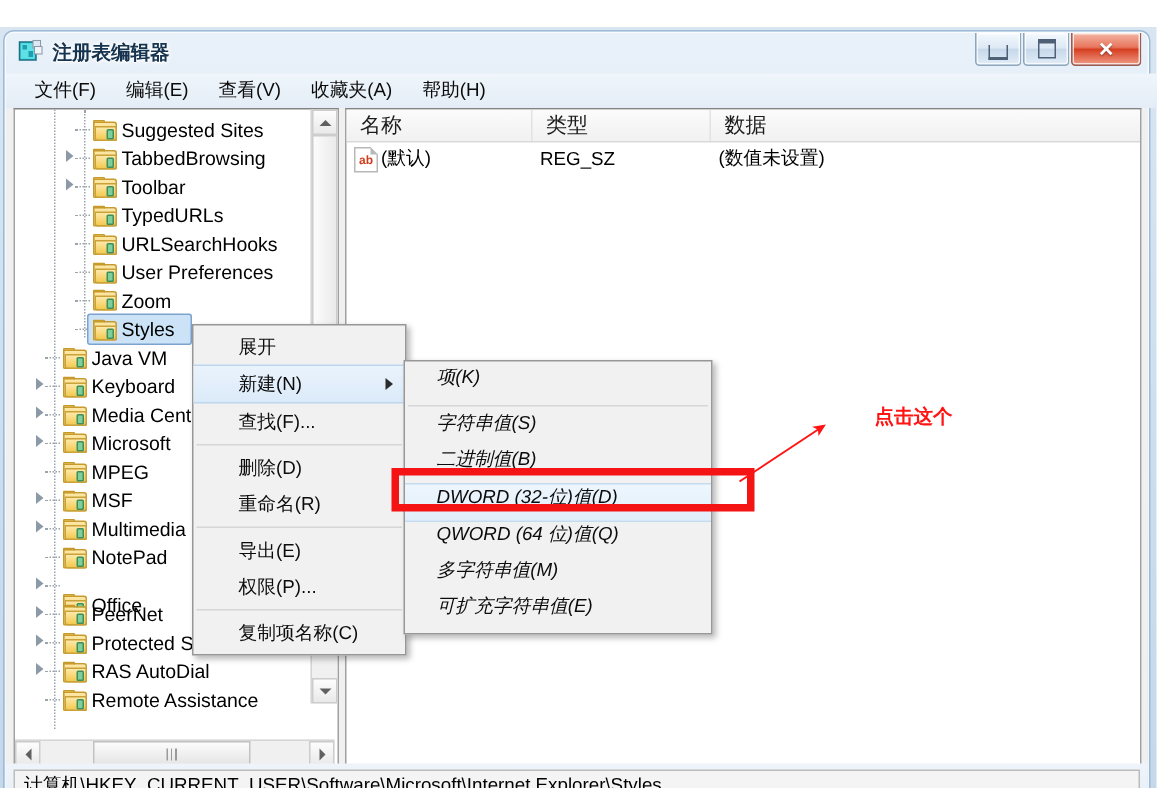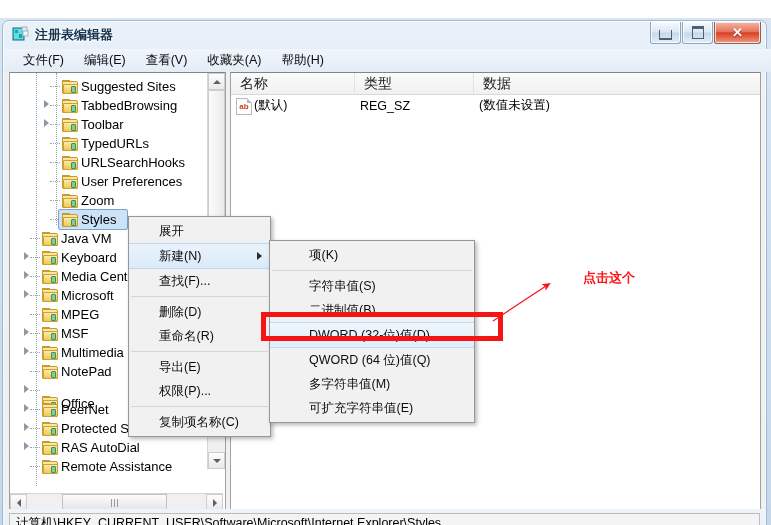--- a/index.html
+++ b/index.html
@@ -224,22 +224,22 @@
     width:0;height:0;border-top:4px solid transparent;border-bottom:4px solid transparent;border-left:5px solid #2a2a2a;
   }
   
   .submenu{
     position:absolute;left:266px;top:219px;width:204px;
     background:#f1f1f1;border:1px solid #979797;
     box-shadow:2px 2px 4px rgba(0,0,0,.28);
     padding:2px 0;
   }
   .submenu .mi{
-    height:24px;display:flex;align-items:center;
-    padding-left:39px;font-size:12.5px;color:#0c0c0c;white-space:nowrap;
+    height:24px;display:flex;
+    padding-left:21px;font-size:12.5px;color:#0c0c0c;white-space:nowrap;font-style:italic;
   }
   .submenu .mi.hl{
     background:linear-gradient(180deg,#eef6fd 0%,#e0eefa 100%);
     border-top:1px solid #c3dcf2;border-bottom:1px solid #c3dcf2;
   }
   .submenu .sep{height:1px;margin:3px 2px;background:#d6d6d6;}
   
   .redbox{
     position:absolute;left:258px;top:291px;width:242px;height:29px;
     border:5px solid #f41414;box-sizing:border-box;
@@ -369,21 +369,21 @@
                   <div class="tab"></div>
                   <div class="back"></div>
                   <div class="front"></div>
                   <div class="dot"></div>
                 </div>
                 <span class="node-label">User Preferences</span>
               </div>
             </div>
             <div class="node" style="left: 0px; top: 117px; width: 196px;">
               <div class="dashh" style="left: 40px; top: 10px; width: 10px;"></div>
-              <div style="position: absolute; left: 52px; top: 3px; display: flex; align-items: center;">
+              <div style="position: absolute; left: 52px; top: 3px; display: flex; ">
                 <div class="folder">
                   <div class="tab"></div>
                   <div class="back"></div>
                   <div class="front"></div>
                   <div class="dot"></div>
                 </div>
                 <span class="node-label">Zoom</span>
               </div>
             </div>
             <div class="node sel" style="left: 0px; top: 136px; width: 196px;">

